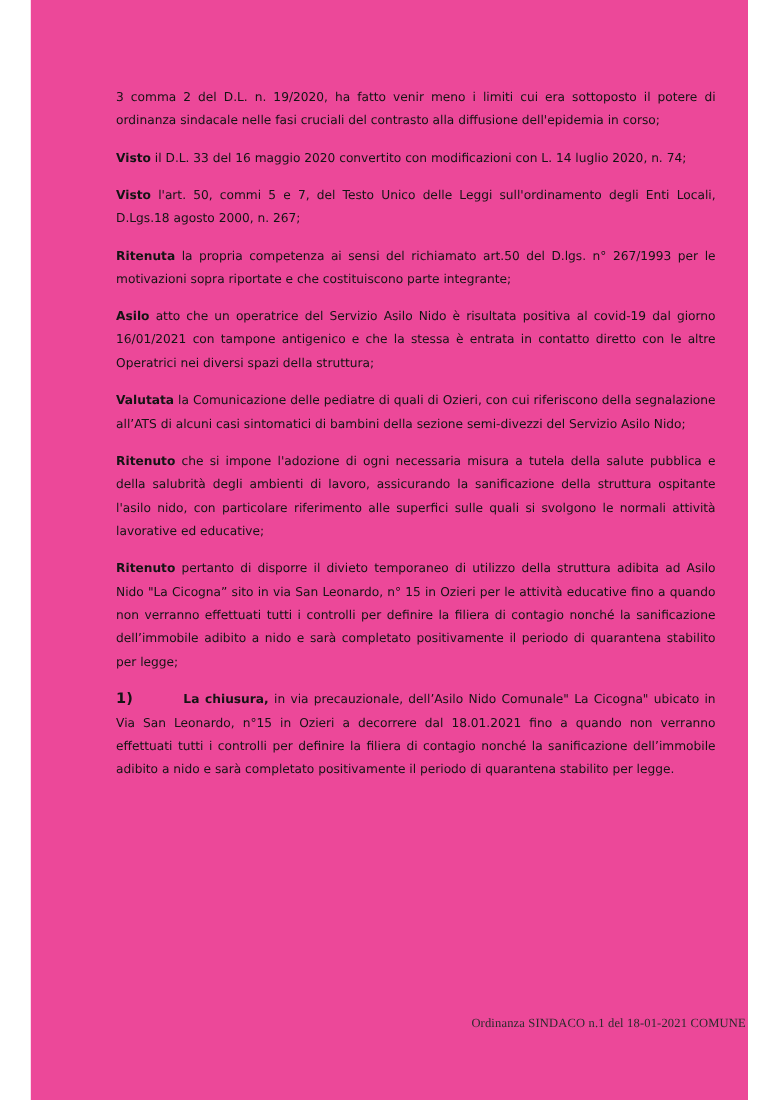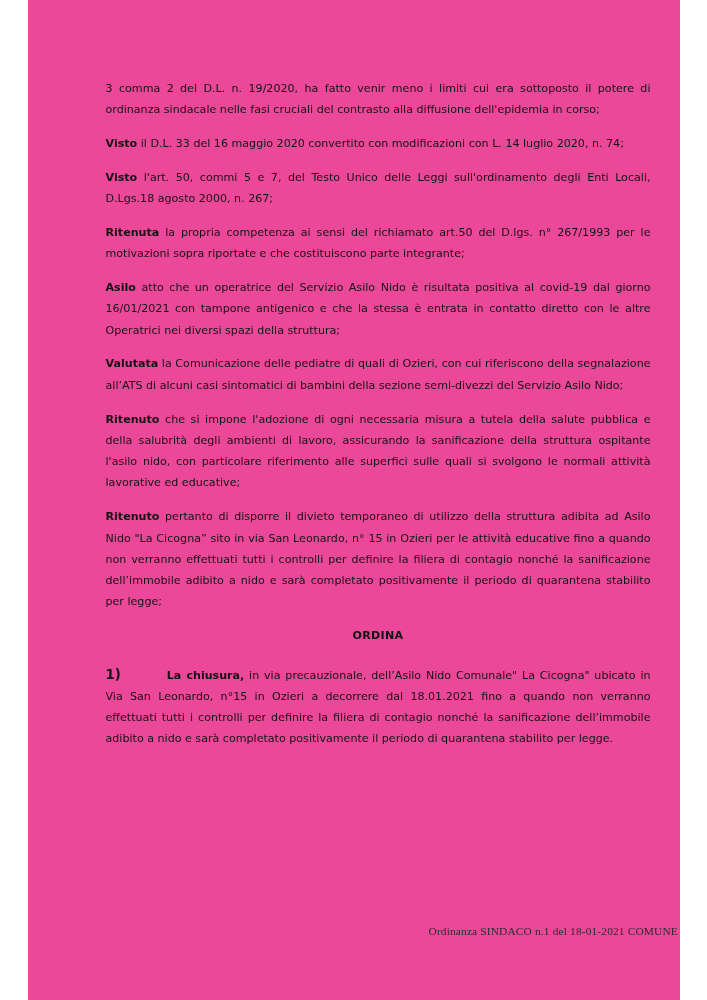--- a/index.html
+++ b/index.html
@@ -98,21 +98,20 @@
 
     <p class="para"><span class="lead">Asilo</span><span> atto che un operatrice del Servizio Asilo Nido è risultata positiva al covid-19 dal giorno 16/01/2021 con tampone antigenico e che la stessa è entrata in contatto diretto con le altre Operatrici nei diversi spazi della struttura;</span></p>
 
     <p class="para"><span class="lead">Valutata</span><span> la Comunicazione delle pediatre di quali di Ozieri, con cui riferiscono della segnalazione all’ATS  di alcuni casi sintomatici di bambini della sezione semi-divezzi del Servizio Asilo Nido;</span></p>
 
     <p class="para"><span class="lead">Ritenuto</span><span> che si impone l'adozione di ogni necessaria misura a tutela della salute pubblica e della salubrità degli ambienti di lavoro, assicurando la sanificazione della struttura ospitante l'asilo nido, con particolare riferimento alle superfici sulle quali si svolgono le normali attività lavorative ed educative;</span></p>
 
     <p class="para"><span class="lead">Ritenuto</span><span> pertanto di disporre il divieto temporaneo di utilizzo della struttura adibita ad Asilo Nido "La Cicogna” sito in via San Leonardo, n° 15  in Ozieri per le attività educative fino a quando non verranno effettuati tutti i controlli per definire la filiera di contagio nonché la sanificazione dell’immobile adibito a nido e sarà completato positivamente il periodo di quarantena stabilito per legge;</span></p>
 
 
-    <p class="heading-ordina">ORDINA</p>
 
     <p class="ordered-item"><span class="item-num">1)</span><span class="item-gap"></span><span class="lead">La chiusura,</span><span> in via precauzionale, dell’Asilo Nido Comunale" La Cicogna" ubicato in Via San Leonardo, n°15 in  Ozieri a decorrere dal 18.01.2021 fino a quando non verranno effettuati tutti i controlli per definire la filiera di contagio nonché la sanificazione dell’immobile adibito a nido e sarà completato positivamente il periodo di quarantena stabilito per legge.</span></p>
 
   </div>
 
   <div class="footer">
     <div class="footer-line1">Ordinanza SINDACO n.1 del 18-01-2021 COMUNE DI OZIERI</div>
     <div class="footer-line2">Pag. 2</div>
   </div>
 

